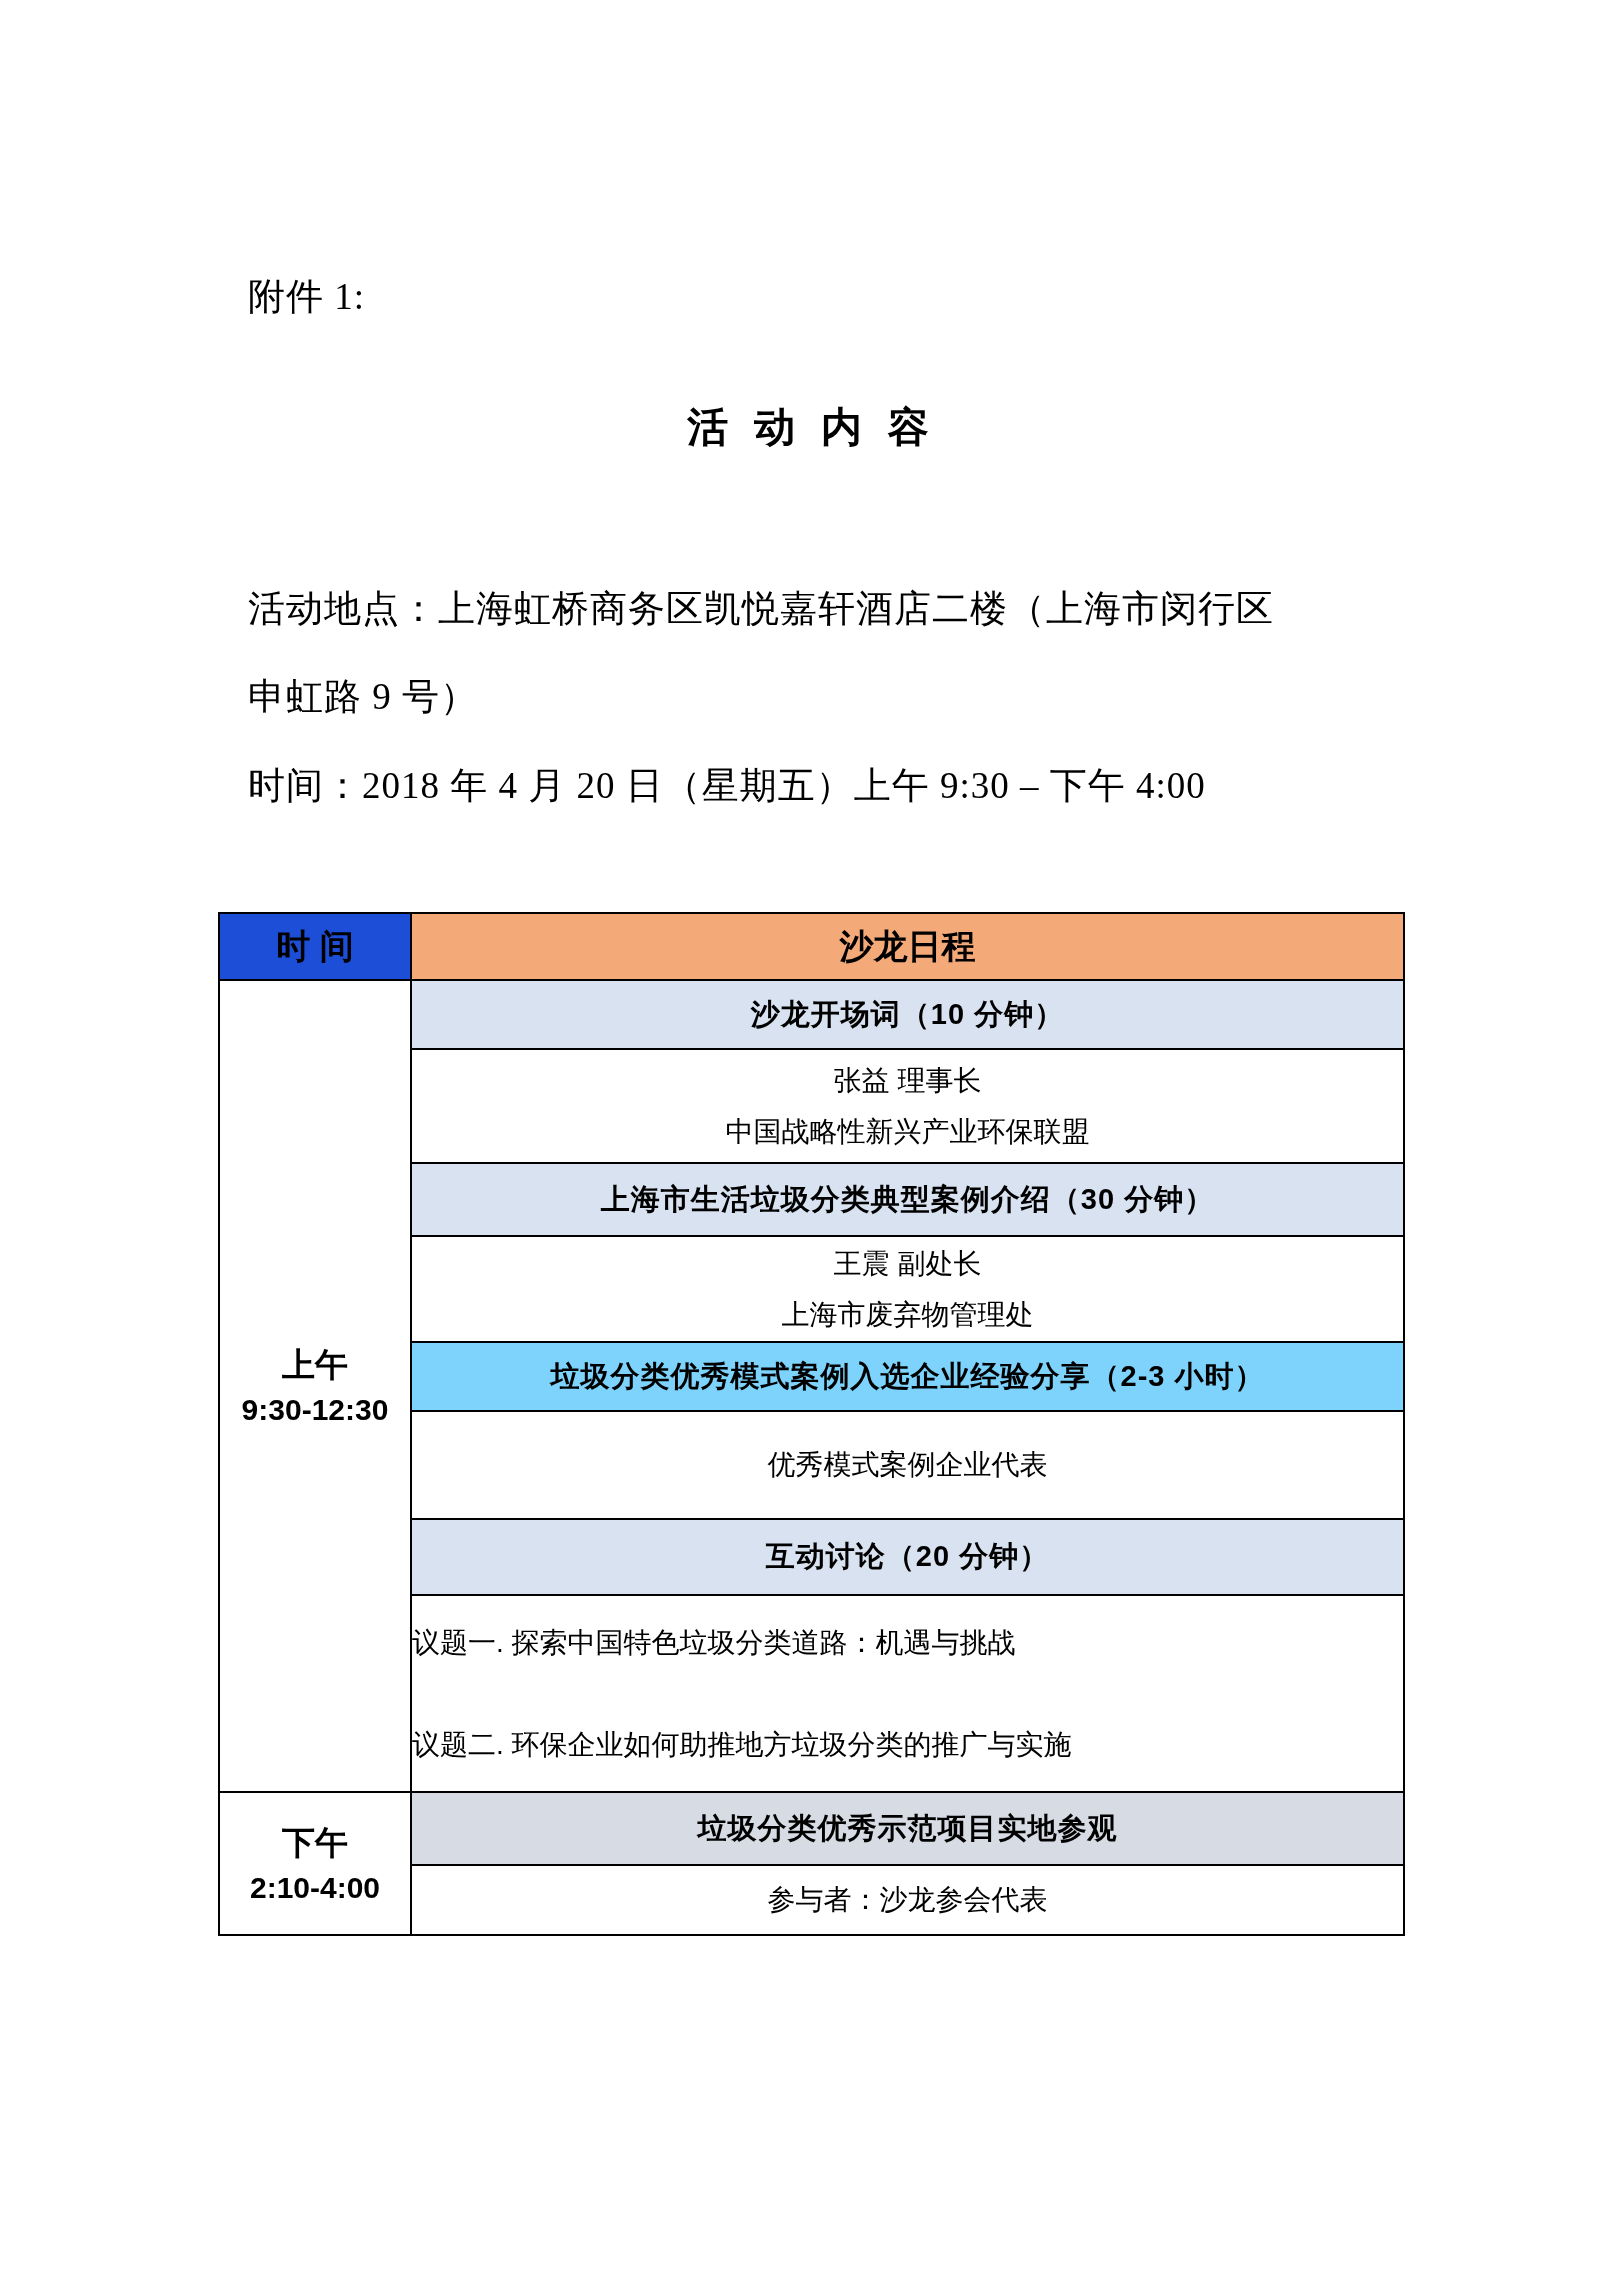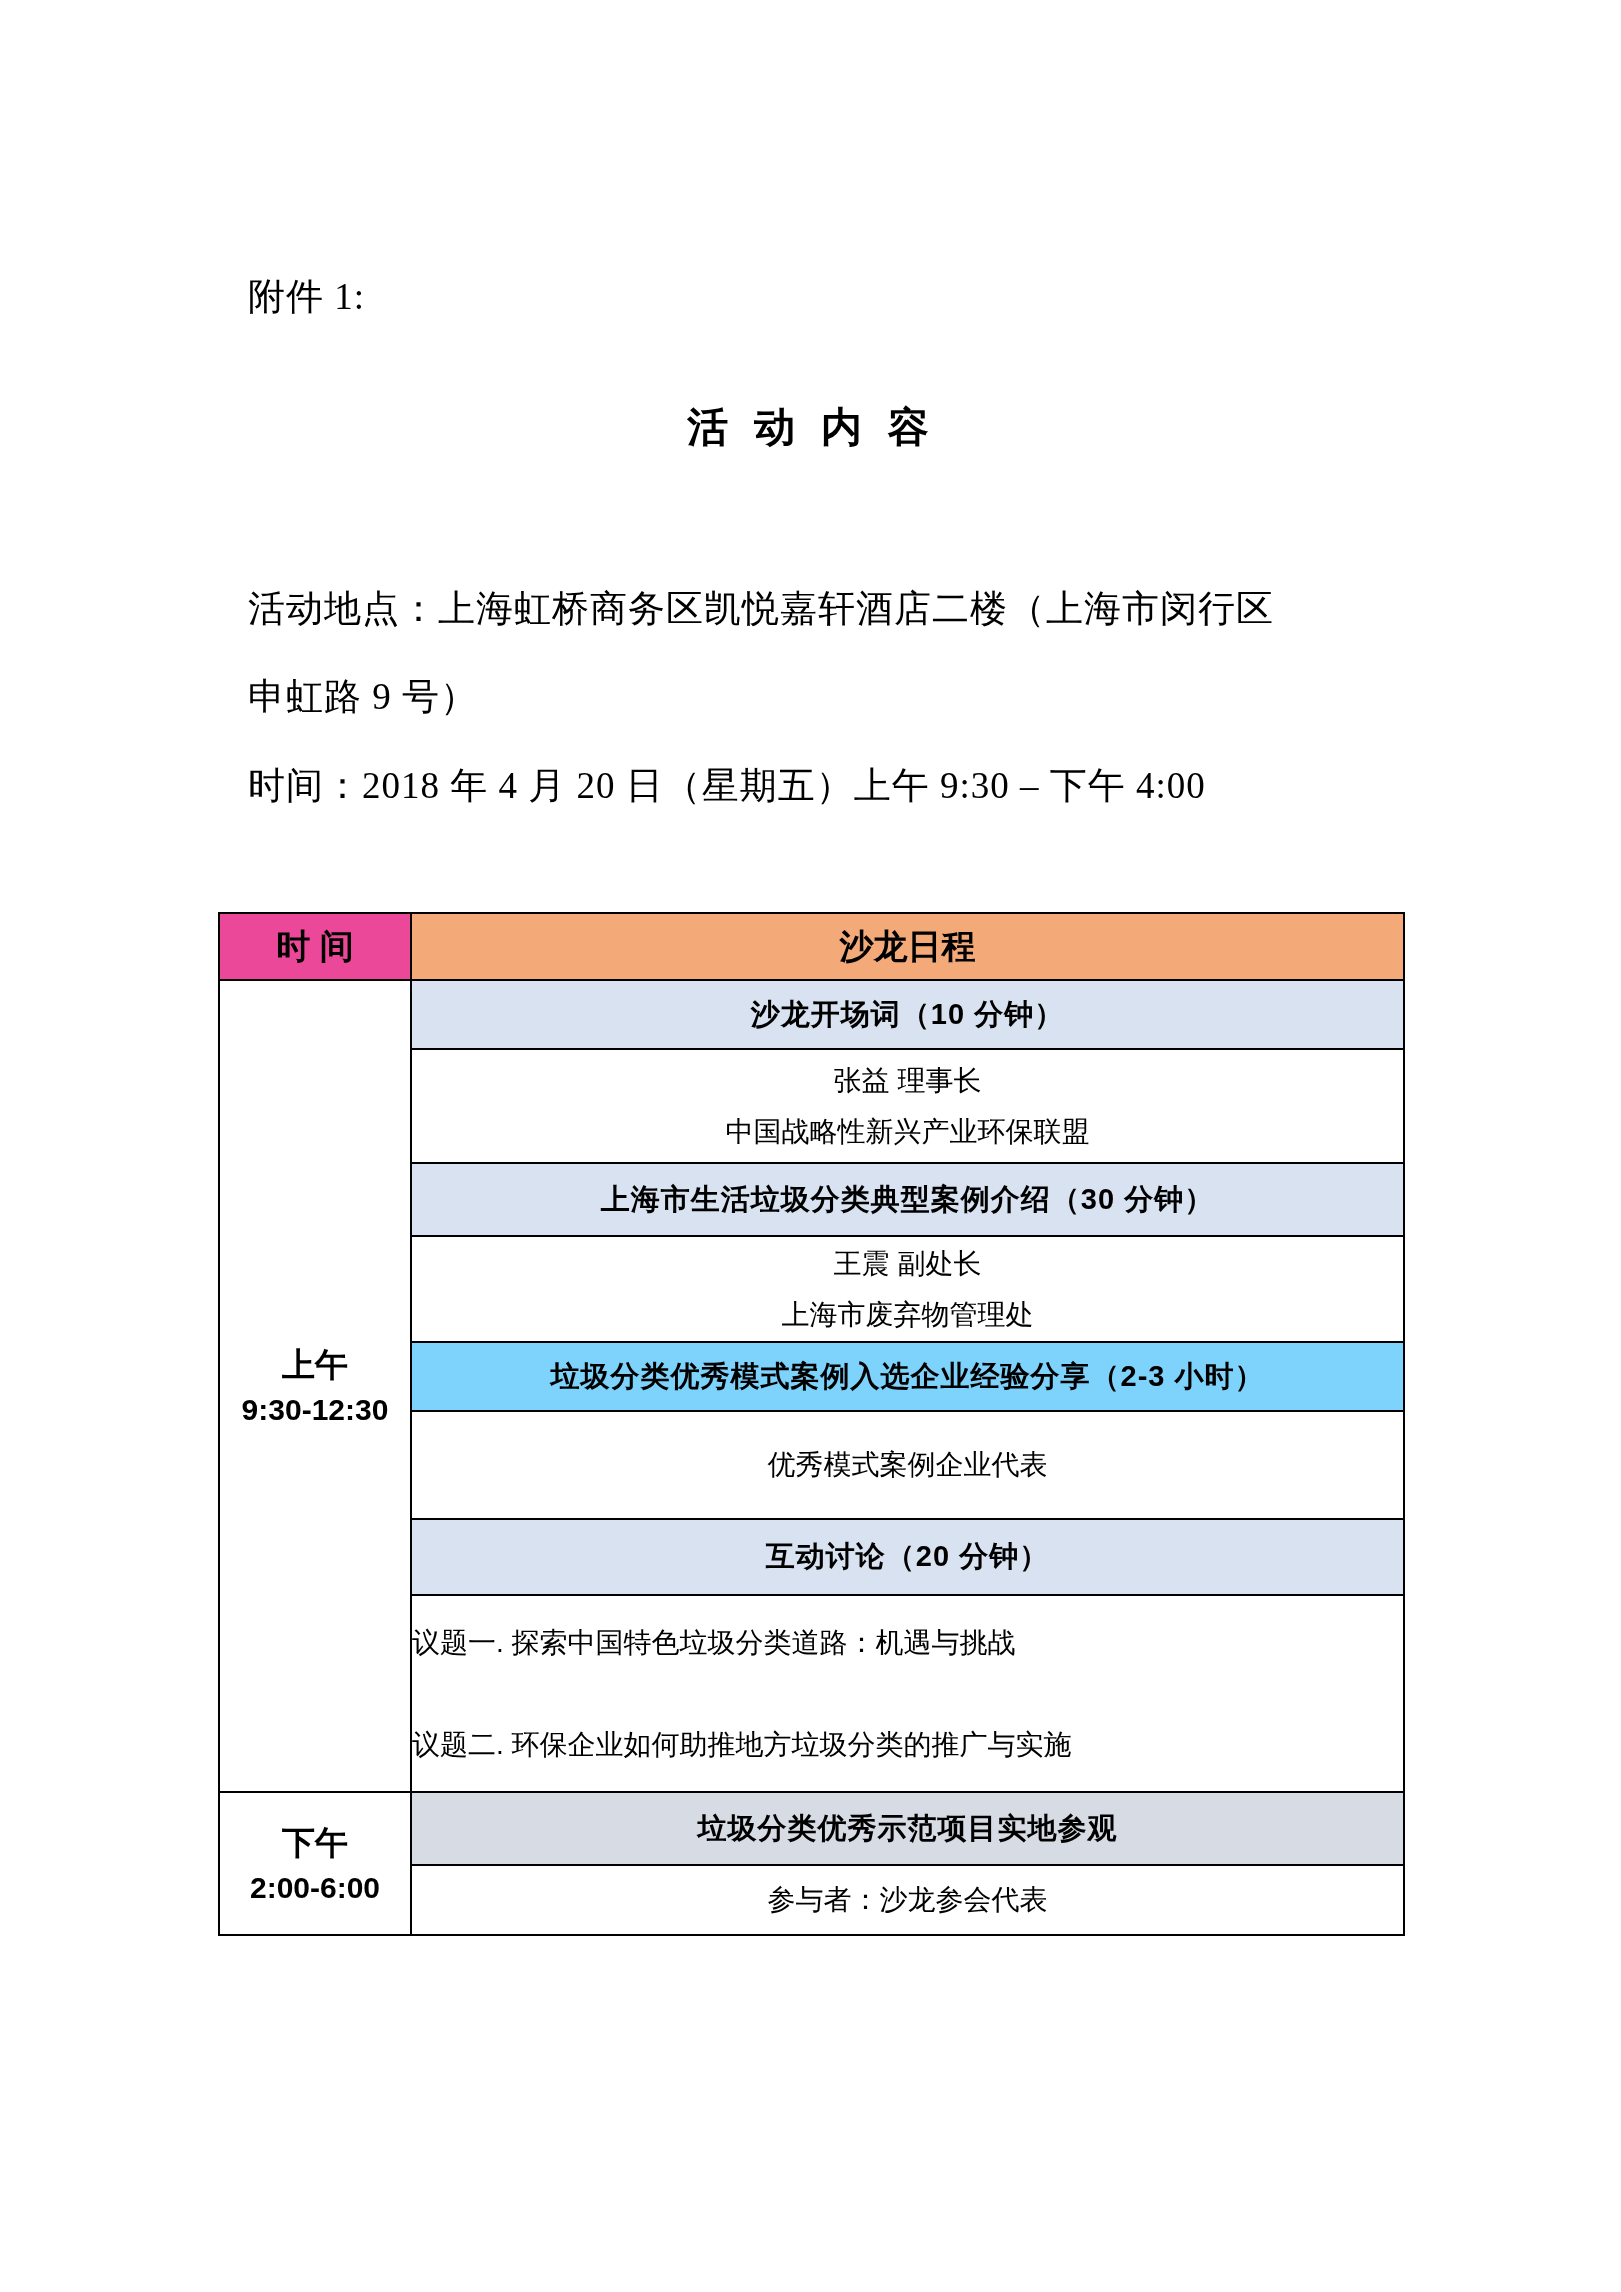--- a/index.html
+++ b/index.html
@@ -92,21 +92,21 @@
   <div class="abs top-line timeline">时间：2018 年 4 月 20 日（星期五）上午 9:30 – 下午 4:00</div>
 
   <table class="schedule">
     <colgroup>
       <col style="width:192px">
       <col>
     </colgroup>
 
     <tbody>
         <tr>
-      <td class="h-header col-head" style="background-color: #ec4899;">时 间</td>
+      <td class="h-header col-head" style="background-color: #1d4ed8;">时 间</td>
       <td class="h-header col-head" style="background-color: rgb(244, 169, 120);">沙龙日程</td>
     </tr>
 
     <tr>
       <td rowspan="8">
         <div class="time-period">上午</div>
         <div class="time-range">9:30-12:30</div>
       </td>
       <td class="h-title1 session-title" style="background-color: rgb(217, 226, 240);">沙龙开场词（10 分钟）</td>
     </tr>
@@ -144,21 +144,21 @@
     <tr>
       <td class="h-topics topics-cell">
         <div class="topic-line">议题一. 探索中国特色垃圾分类道路：机遇与挑战</div>
         <div class="topic-line topic-gap">议题二. 环保企业如何助推地方垃圾分类的推广与实施</div>
       </td>
     </tr>
 
     <tr>
       <td rowspan="2">
         <div class="time-period">下午</div>
-        <div class="time-range">2:00-6:00</div>
+        <div class="time-range">2:10-4:00</div>
       </td>
       <td class="h-title5 session-title" style="background-color: rgb(215, 219, 227);">垃圾分类优秀示范项目实地参观</td>
     </tr>
 
     <tr>
       <td class="h-partic body-text">参与者：沙龙参会代表</td>
     </tr>
   </tbody>
     </table>
 

